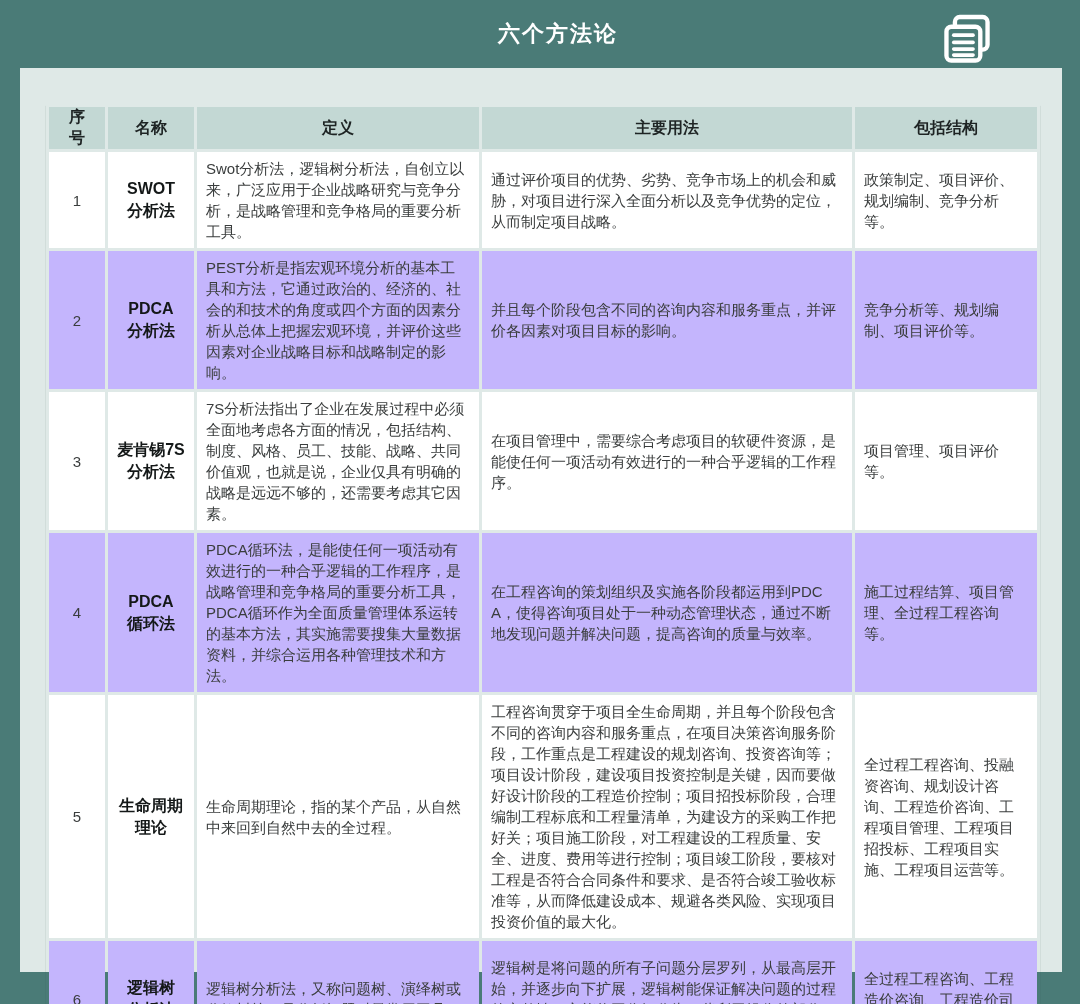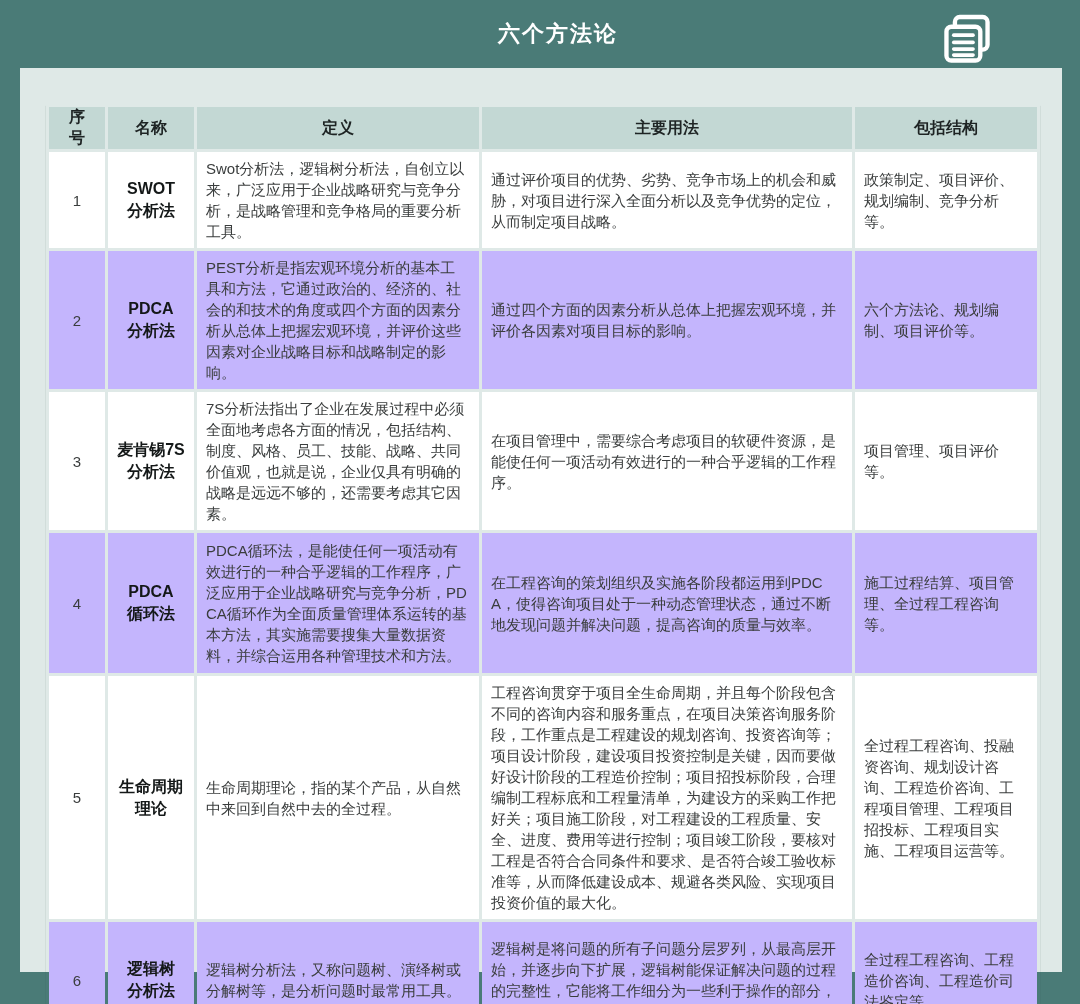--- a/index.html
+++ b/index.html
@@ -128,36 +128,36 @@
 分析法</td>
         <td class="def">Swot分析法，逻辑树分析法，自创立以来，广泛应用于企业战略研究与竞争分析，是战略管理和竞争格局的重要分析工具。</td>
         <td class="usage">通过评价项目的优势、劣势、竞争市场上的机会和威胁，对项目进行深入全面分析以及竞争优势的定位，从而制定项目战略。</td>
         <td class="scope">政策制定、项目评价、规划编制、竞争分析等。</td>
       </tr>
       <tr class="even r2">
         <td class="num">2</td>
         <td class="name">PDCA
 分析法</td>
         <td class="def">PEST分析是指宏观环境分析的基本工具和方法，它通过政治的、经济的、社会的和技术的角度或四个方面的因素分析从总体上把握宏观环境，并评价这些因素对企业战略目标和战略制定的影响。</td>
-        <td class="usage">通过四个方面的因素分析从总体上把握宏观环境，并评价各因素对项目目标的影响。</td>
-        <td class="scope">六个方法论、规划编制、项目评价等。</td>
+        <td class="usage">并且每个阶段包含不同的咨询内容和服务重点，并评价各因素对项目目标的影响。</td>
+        <td class="scope">竞争分析等、规划编制、项目评价等。</td>
       </tr>
       <tr class="odd r3">
         <td class="num">3</td>
         <td class="name">麦肯锡7S
 分析法</td>
         <td class="def">7S分析法指出了企业在发展过程中必须全面地考虑各方面的情况，包括结构、制度、风格、员工、技能、战略、共同价值观，也就是说，企业仅具有明确的战略是远远不够的，还需要考虑其它因素。</td>
         <td class="usage">在项目管理中，需要综合考虑项目的软硬件资源，是能使任何一项活动有效进行的一种合乎逻辑的工作程序。</td>
         <td class="scope">项目管理、项目评价等。</td>
       </tr>
       <tr class="even r4">
         <td class="num">4</td>
         <td class="name">PDCA
 循环法</td>
-        <td class="def">PDCA循环法，是能使任何一项活动有效进行的一种合乎逻辑的工作程序，广泛应用于企业战略研究与竞争分析，PDCA循环作为全面质量管理体系运转的基本方法，其实施需要搜集大量数据资料，并综合运用各种管理技术和方法。</td>
+        <td class="def">PDCA循环法，是能使任何一项活动有效进行的一种合乎逻辑的工作程序，是战略管理和竞争格局的重要分析工具，PDCA循环作为全面质量管理体系运转的基本方法，其实施需要搜集大量数据资料，并综合运用各种管理技术和方法。</td>
         <td class="usage">在工程咨询的策划组织及实施各阶段都运用到PDCA，使得咨询项目处于一种动态管理状态，通过不断地发现问题并解决问题，提高咨询的质量与效率。</td>
         <td class="scope">施工过程结算、项目管理、全过程工程咨询等。</td>
       </tr>
       <tr class="odd r5">
         <td class="num">5</td>
         <td class="name">生命周期
 理论</td>
         <td class="def">生命周期理论，指的某个产品，从自然中来回到自然中去的全过程。</td>
         <td class="usage">工程咨询贯穿于项目全生命周期，并且每个阶段包含不同的咨询内容和服务重点，在项目决策咨询服务阶段，工作重点是工程建设的规划咨询、投资咨询等；项目设计阶段，建设项目投资控制是关键，因而要做好设计阶段的工程造价控制；项目招投标阶段，合理编制工程标底和工程量清单，为建设方的采购工作把好关；项目施工阶段，对工程建设的工程质量、安全、进度、费用等进行控制；项目竣工阶段，要核对工程是否符合合同条件和要求、是否符合竣工验收标准等，从而降低建设成本、规避各类风险、实现项目投资价值的最大化。</td>
         <td class="scope">全过程工程咨询、投融资咨询、规划设计咨询、工程造价咨询、工程项目管理、工程项目招投标、工程项目实施、工程项目运营等。</td>

